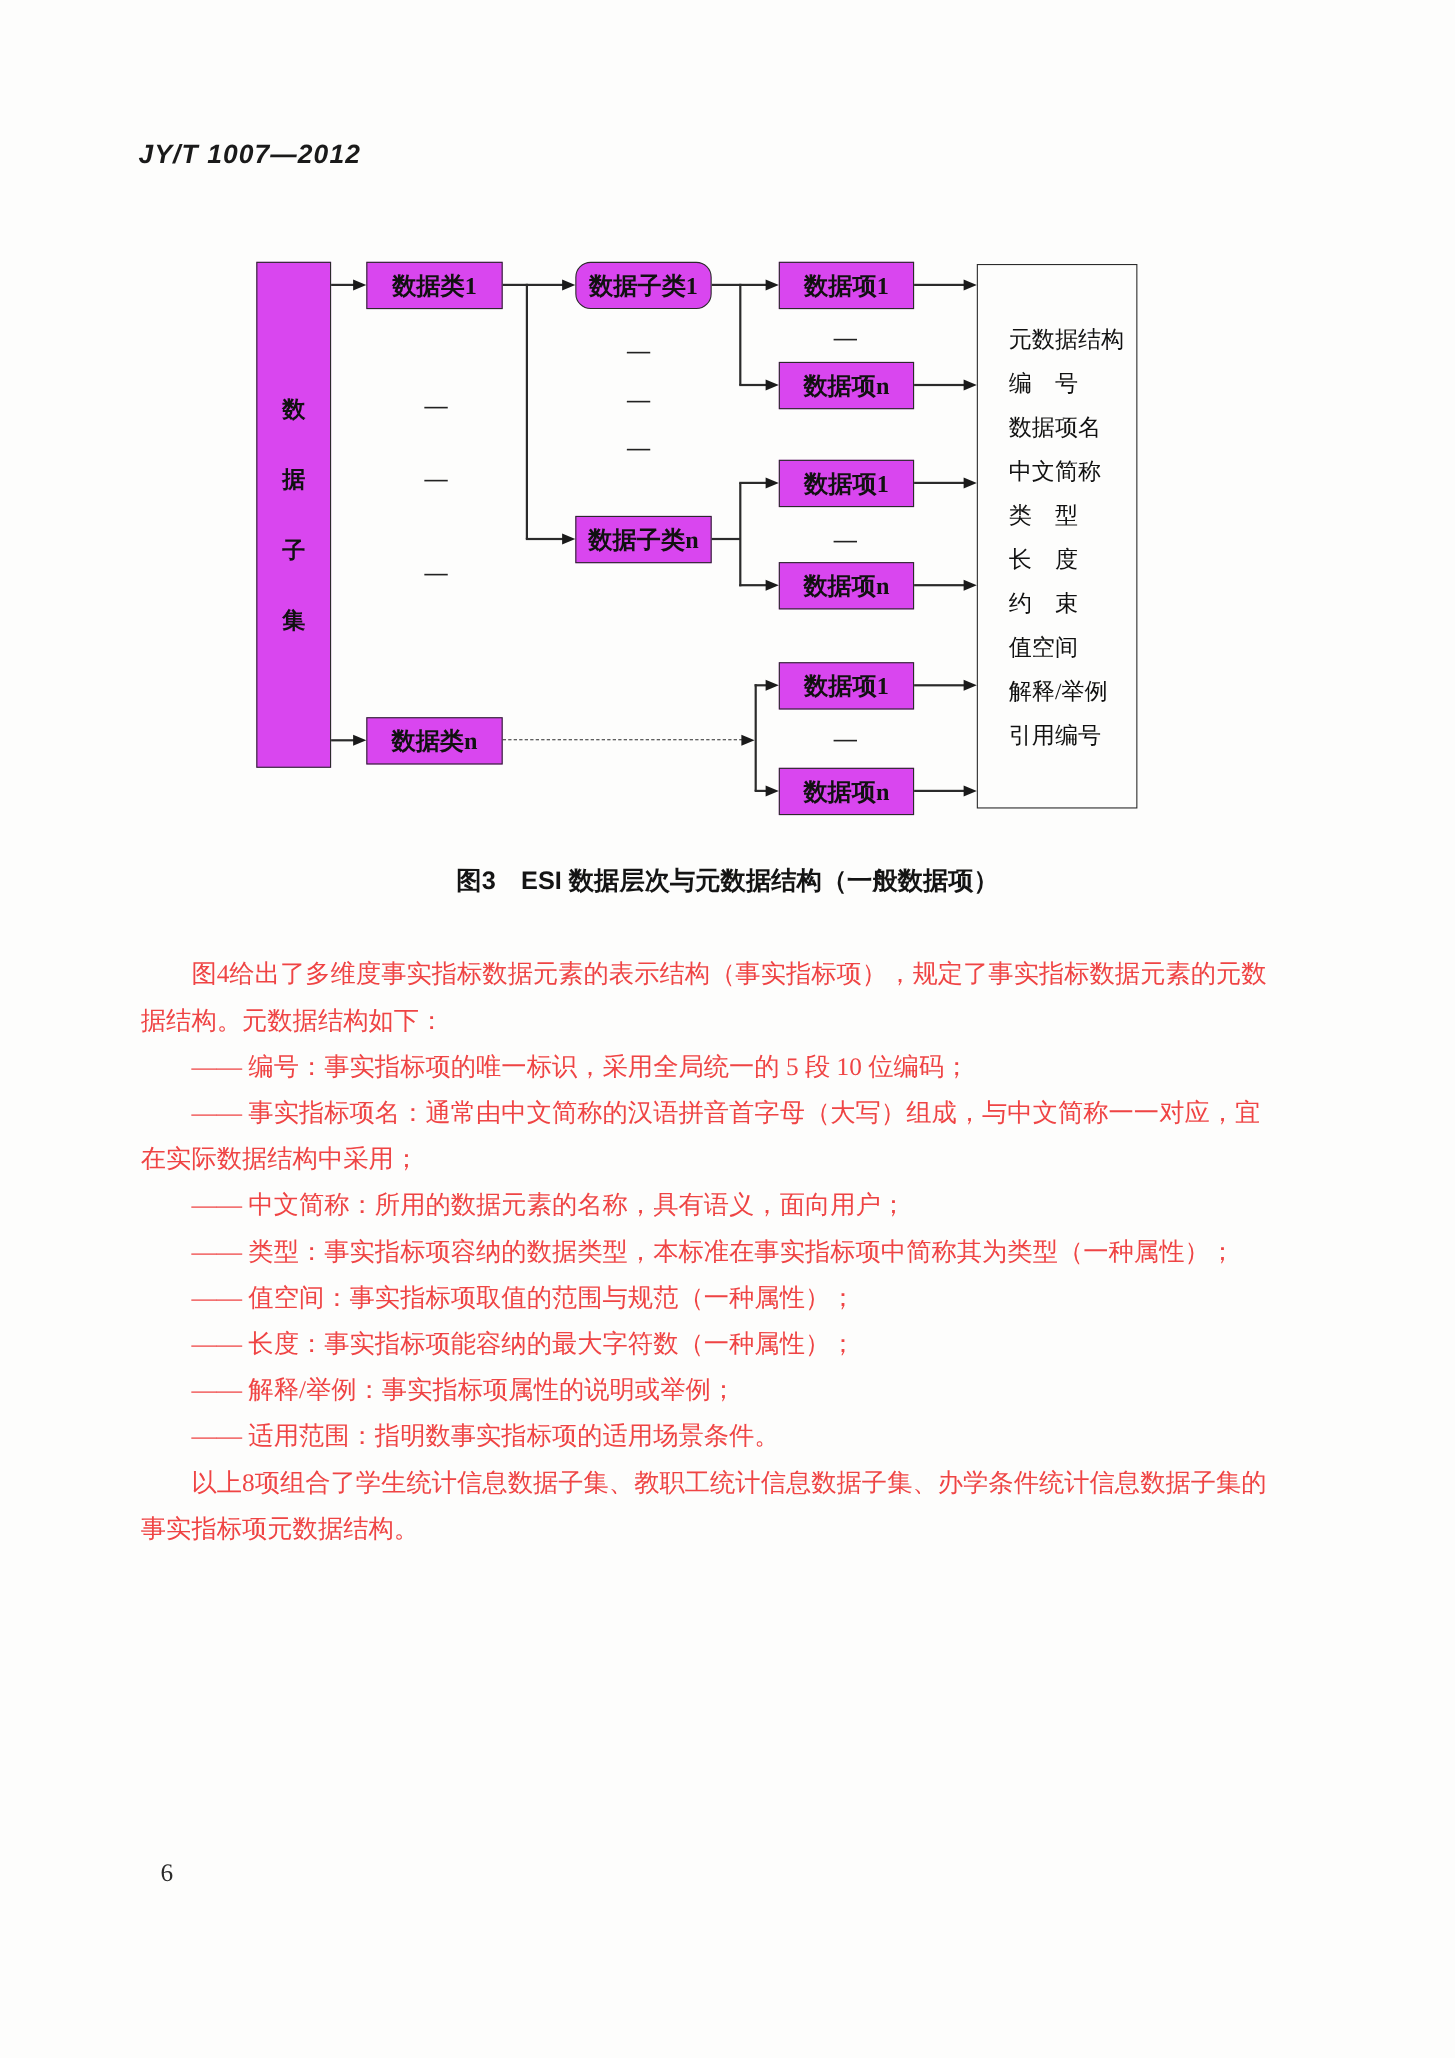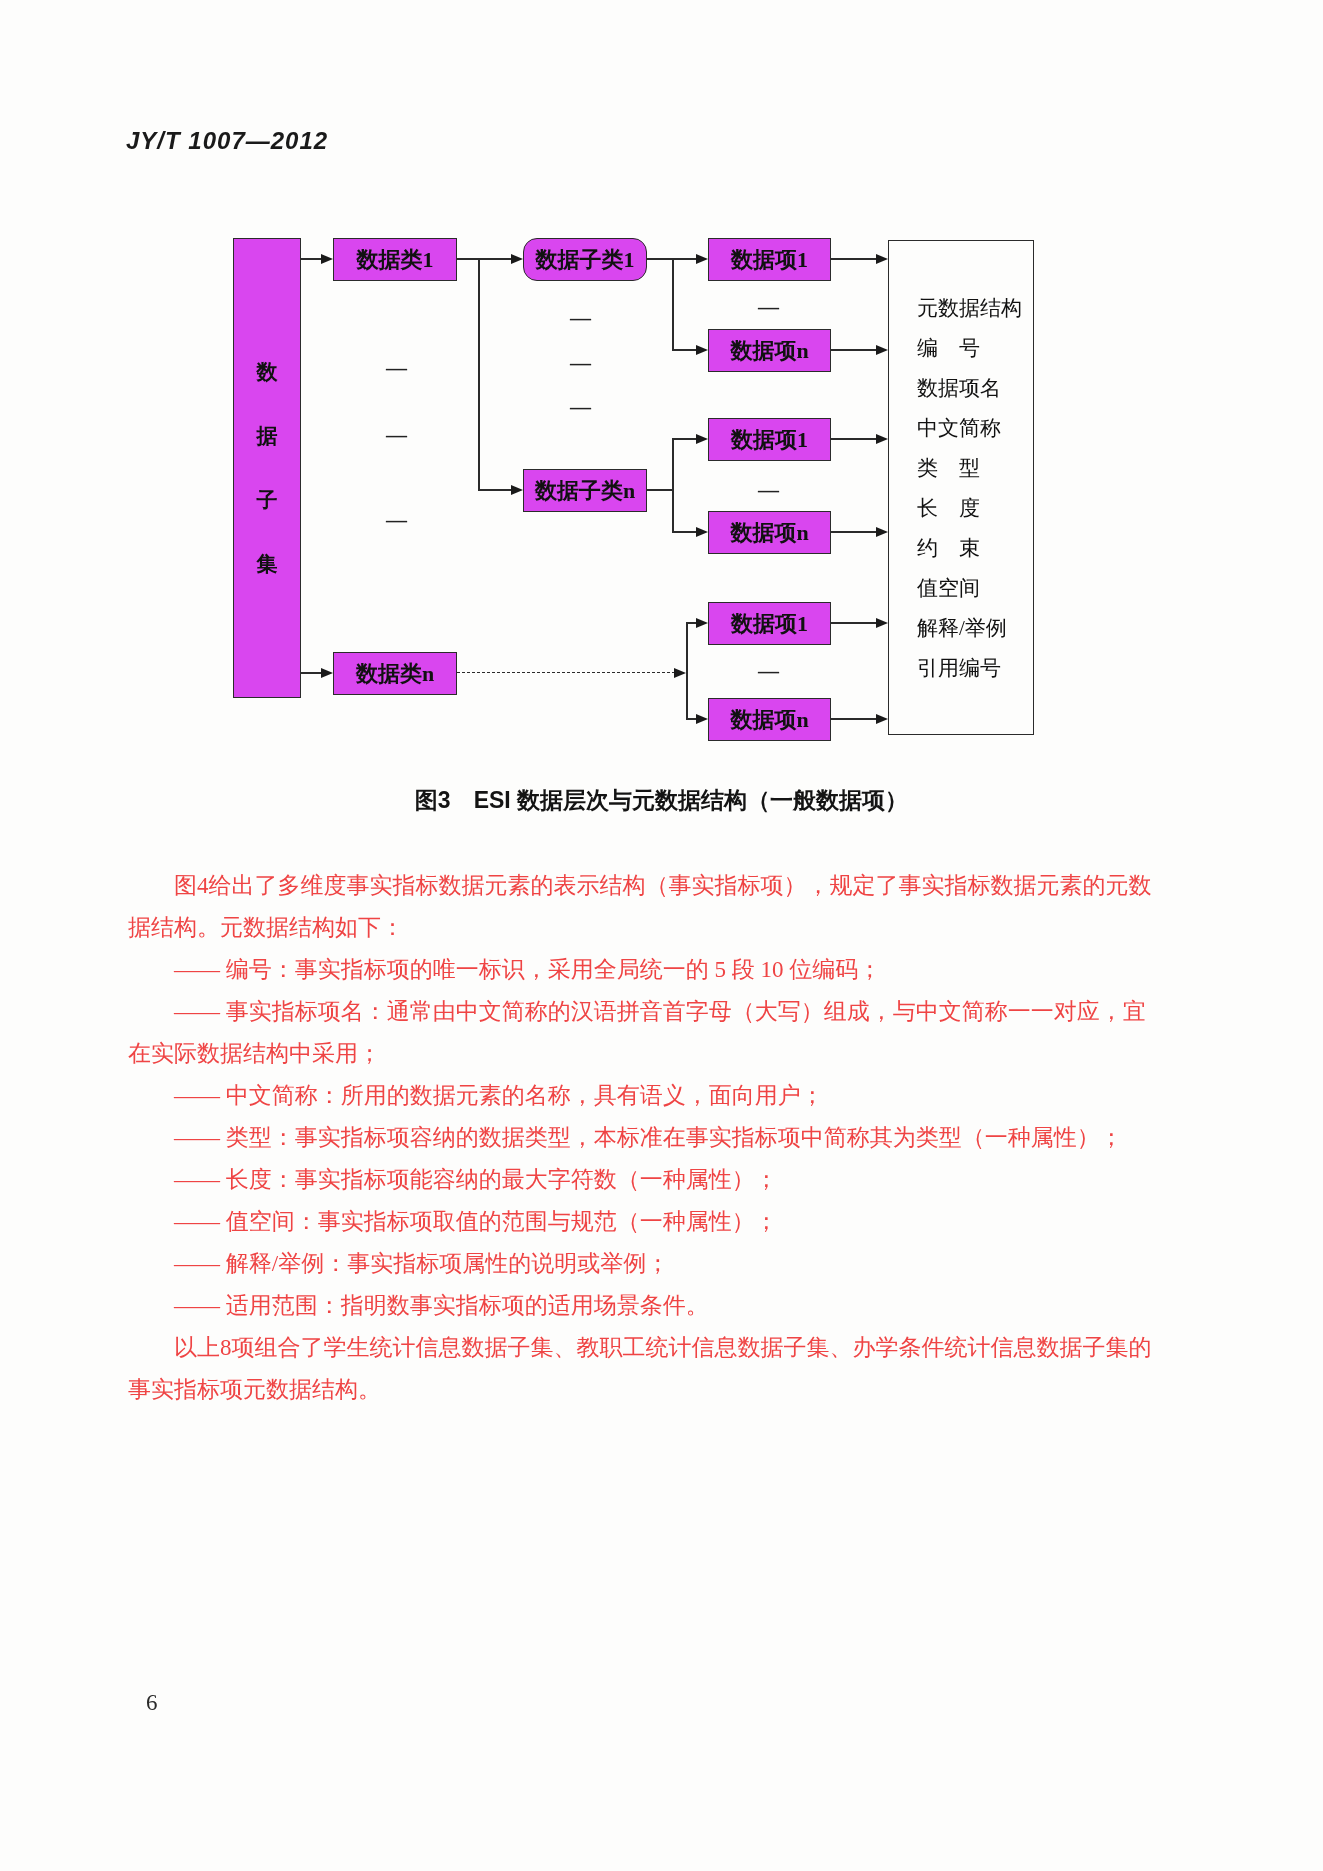--- a/index.html
+++ b/index.html
@@ -183,22 +183,22 @@
   <div class="fig-caption">图3　ESI 数据层次与元数据结构（一般数据项）</div>
 
   <div class="body-text">
     <p>图4给出了多维度事实指标数据元素的表示结构（事实指标项），规定了事实指标数据元素的元数
 据结构。元数据结构如下：</p>
     <p>—— 编号：事实指标项的唯一标识，采用全局统一的 5 段 10 位编码；</p>
     <p>—— 事实指标项名：通常由中文简称的汉语拼音首字母（大写）组成，与中文简称一一对应，宜
 在实际数据结构中采用；</p>
     <p>—— 中文简称：所用的数据元素的名称，具有语义，面向用户；</p>
     <p>—— 类型：事实指标项容纳的数据类型，本标准在事实指标项中简称其为类型（一种属性）；</p>
+    <p>—— 值空间：事实指标项取值的范围与规范（一种属性）；</p>
     <p>—— 长度：事实指标项能容纳的最大字符数（一种属性）；</p>
-    <p>—— 值空间：事实指标项取值的范围与规范（一种属性）；</p>
     <p>—— 解释/举例：事实指标项属性的说明或举例；</p>
     <p>—— 适用范围：指明数事实指标项的适用场景条件。</p>
     <p>以上8项组合了学生统计信息数据子集、教职工统计信息数据子集、办学条件统计信息数据子集的
 事实指标项元数据结构。</p>
   </div>
 
   <div class="page-number">6</div>
 
 </div>
 

